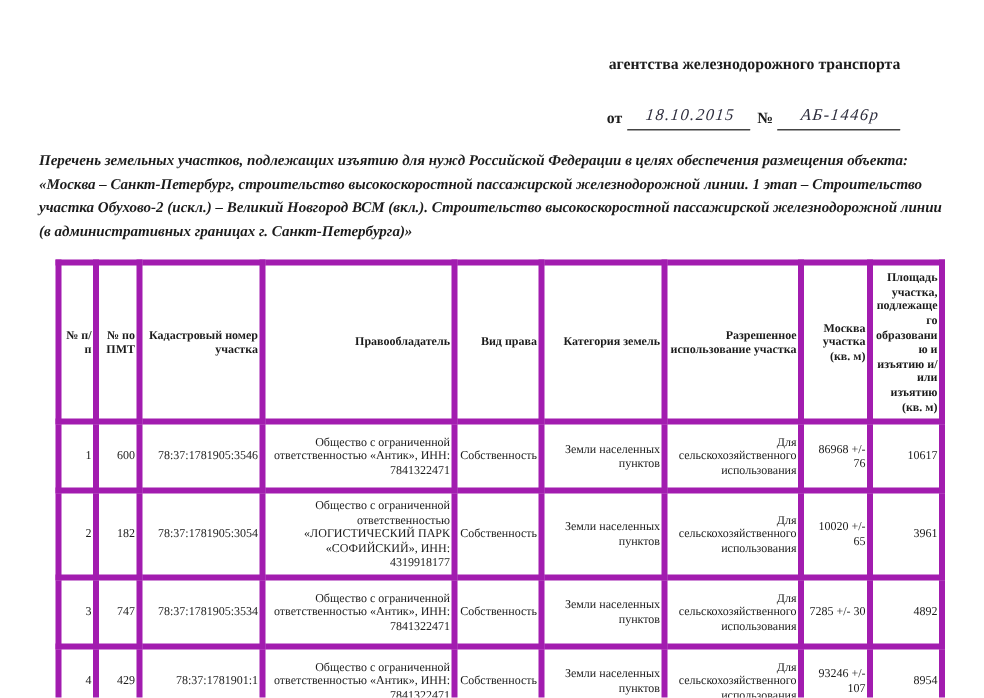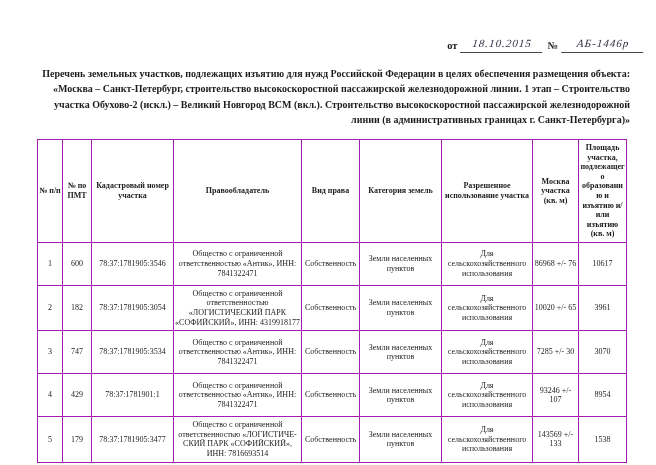--- a/index.html
+++ b/index.html
@@ -8,56 +8,57 @@
     font-family:"Liberation Serif","DejaVu Serif",serif;color:#1c1c1c;
   }
   .page{width:656px;height:465px;position:relative;background:#ffffff;}
 
   
   .header-block{
     margin:36px 12px 0 auto;width:282px;text-align:center;
     font-size:10.5px;font-weight:bold;line-height:1.45;
   }
   .header-block .hline{white-space:nowrap;}
-  .ref-line{margin-top:4px;font-weight:bold;display:flex;justify-content:flex-end;align-items:flex-end;gap:4px;}
+  .ref-line{margin-top:19px;font-weight:bold;display:flex;justify-content:center;align-items:flex-end;gap:4px;}
   .hand{
     font-style:italic;font-weight:normal;color:#2e2e3e;
     font-size:11px;letter-spacing:1px;
     display:inline-block;border-bottom:1px solid #444;
     padding:0 6px 0 6px;min-width:70px;transform:skewX(-6deg);
   }
   .ref-label{font-weight:bold;}
 
   
   .doc-title{
-    margin:13px 26px 0 26px;text-align:right;font-weight:bold;
-    font-size:10px;line-height:1.55;
+    margin:13px 26px 0 26px;text-align:left;font-weight:bold;
+    font-size:10px;line-height:1.55;font-style:italic;
   }
 
   
   table.land{
     margin:11px 0 0 37px;border-collapse:collapse;table-layout:fixed;width:589px;
     font-size:8px;line-height:1.2;
   }
   table.land th, table.land td{
-    border:1px solid #a21caf;text-align:center;vertical-align:middle;
+    border:4px solid #a21caf;text-align:right;vertical-align:middle;
     padding:3px 1px;word-wrap:break-word;
   }
   table.land th{font-weight:bold;height:60px;font-size:8px;}
   col.c1{width:25px;} col.c2{width:29px;} col.c3{width:82px;}
   col.c4{width:128px;} col.c5{width:58px;} col.c6{width:82px;}
   col.c7{width:91px;} col.c8{width:46px;} col.c9{width:48px;}
   table.land td{height:36px;}
 </style>
 </head>
 <body>
 
 <div class="page">
 
   <div class="header-block">
+    <div class="hline">агентства железнодорожного транспорта</div>
     <div class="ref-line">
       <span class="ref-label">от</span>
       <span class="hand">18.10.2015</span>
       <span class="ref-label">№</span>
       <span class="hand">АБ-1446р</span>
     </div>
   </div>
 
   <div class="doc-title">Перечень земельных участков, подлежащих изъятию для нужд Российской Федерации в целях обеспечения размещения объекта: «Москва – Санкт-Петербург, строительство высокоскоростной пассажирской железнодорожной линии. 1 этап – Строительство участка Обухово-2 (искл.) – Великий Новгород ВСМ (вкл.). Строительство высокоскоростной пассажирской железнодорожной линии (в административных границах г. Санкт-Петербурга)»</div>
 
@@ -111,21 +112,21 @@
         </tr>
         <tr>
           <td>3</td>
           <td>747</td>
           <td>78:37:1781905:3534</td>
           <td>Общество с ограниченной ответственностью «Антик», ИНН: 7841322471</td>
           <td>Собственность</td>
           <td>Земли населенных пунктов</td>
           <td>Для сельскохозяйственного использования</td>
           <td>7285 +/- 30</td>
-          <td>3070</td>
+          <td>4892</td>
         </tr>
         <tr>
           <td>4</td>
           <td>429</td>
           <td>78:37:1781901:1</td>
           <td>Общество с ограниченной ответственностью «Антик», ИНН: 7841322471</td>
           <td>Собственность</td>
           <td>Земли населенных пунктов</td>
           <td>Для сельскохозяйственного использования</td>
           <td>93246 +/- 107</td>

